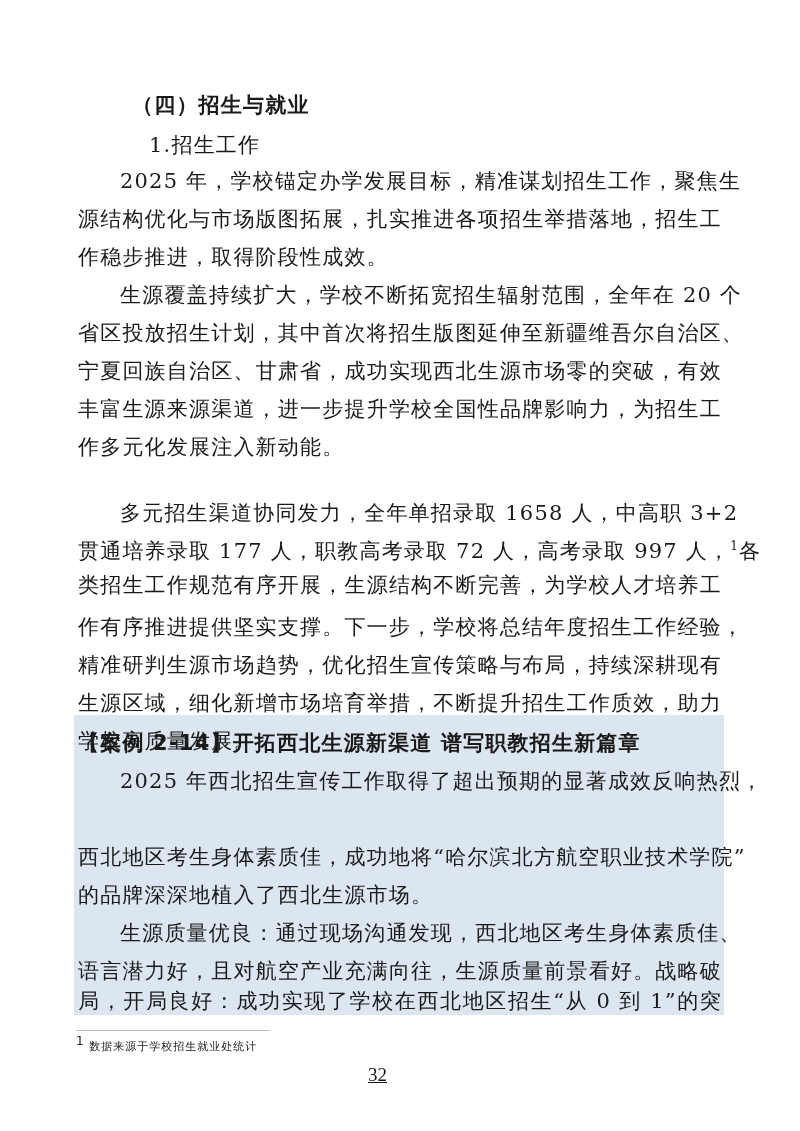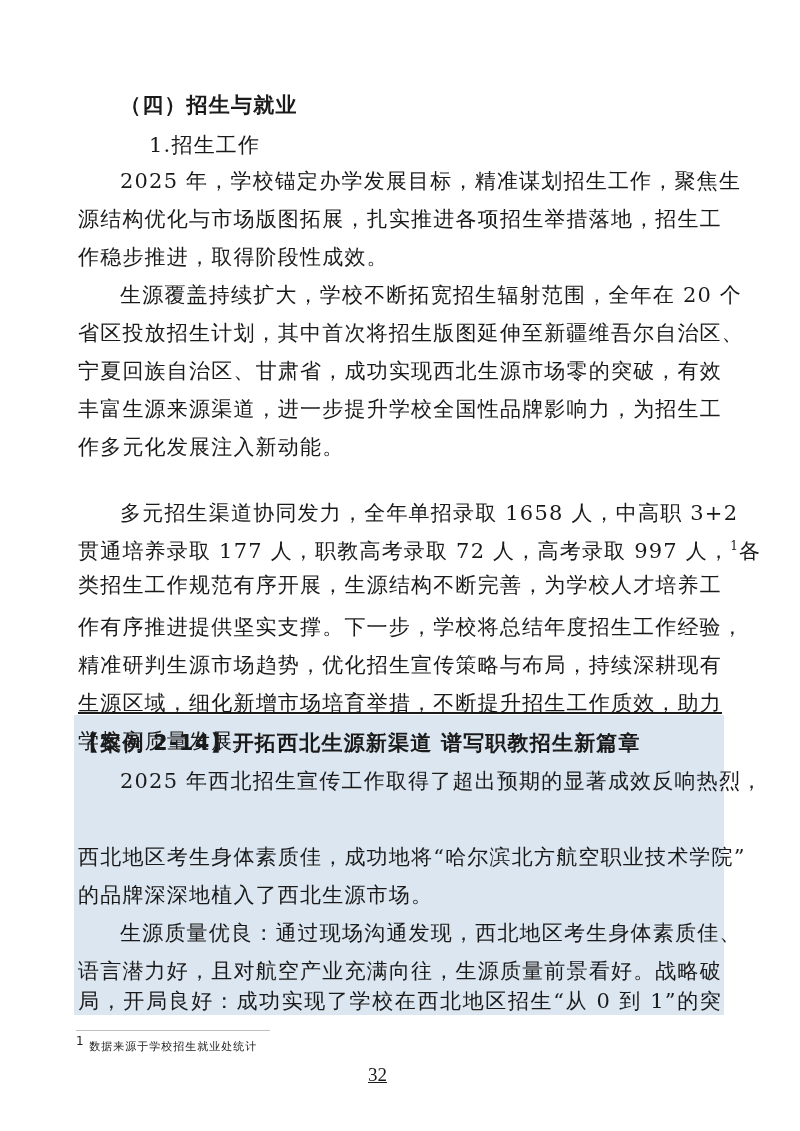--- a/index.html
+++ b/index.html
@@ -3,21 +3,21 @@
 <meta charset="utf-8">
 <style>
   html, body { margin: 0; padding: 0; background: #ffffff; }
   body { width: 800px; height: 1131px; position: relative; overflow: hidden;
          font-family: "DejaVu Serif", "Liberation Serif", serif; color: #1a1a1a; }
   .page { position: absolute; left: 0; top: 0; width: 800px; height: 1131px; }
   .line { position: absolute; left: 78px; width: 644px; font-size: 21px; line-height: 38px;
           white-space: nowrap; letter-spacing: 1.2px; }
   .indent { left: 120px; width: 602px; }
   .just { text-align: justify; text-align-last: justify; }
-  .heading { font-weight: bold; font-family: "DejaVu Sans", "Liberation Sans", sans-serif; }
+  .heading { font-weight: bold; font-family: "DejaVu Sans", "Liberation Sans", sans-serif; margin-left: 12px; }
   .case-box { position: absolute; left: 74px; top: 715px; width: 650px; height: 300px; background: #dce6f0; }
   .case-title { font-weight: bold; font-family: "DejaVu Sans", "Liberation Sans", sans-serif; }
   sup { font-size: 12px; vertical-align: super; line-height: 0; }
   .fn-rule { position: absolute; left: 76px; top: 1030px; width: 194px; height: 1px; background: #bfbfbf; }
   .footnote { position: absolute; left: 76px; top: 1039px; font-size: 11px; line-height: 16px;
               letter-spacing: 1px; font-family: "DejaVu Sans", "Liberation Sans", sans-serif; }
   .page-num { position: absolute; left: 368px; top: 1064px; font-size: 19px;
               font-family: "Liberation Serif", serif; text-decoration: underline; }
 </style>
 </head>
@@ -36,21 +36,21 @@
   <div class="line just" style="top:314px;">省区投放招生计划，其中首次将招生版图延伸至新疆维吾尔自治区、</div>
   <div class="line just" style="top:352px;">宁夏回族自治区、甘肃省，成功实现西北生源市场零的突破，有效</div>
   <div class="line just" style="top:390px;">丰富生源来源渠道，进一步提升学校全国性品牌影响力，为招生工</div>
   <div class="line" style="top:428px;">作多元化发展注入新动能。</div>
 
   <div class="line indent just" style="top:494px;">多元招生渠道协同发力，全年单招录取 1658 人，中高职 3+2</div>
   <div class="line" style="top:532px;"><span>贯通培养录取 177 人，职教高考录取 72 人，高考录取 997 人，</span><sup>1</sup><span>各</span></div>
   <div class="line just" style="top:566px;">类招生工作规范有序开展，生源结构不断完善，为学校人才培养工</div>
   <div class="line just" style="top:608px;">作有序推进提供坚实支撑。下一步，学校将总结年度招生工作经验，</div>
   <div class="line just" style="top:646px;">精准研判生源市场趋势，优化招生宣传策略与布局，持续深耕现有</div>
-  <div class="line just" style="top:684px;text-decoration:underline;">生源区域，细化新增市场培育举措，不断提升招生工作质效，助力</div>
+  <div class="line just" style="top:684px;">生源区域，细化新增市场培育举措，不断提升招生工作质效，助力</div>
   <div class="line" style="top:722px; z-index:2;">学校高质量发展。</div>
 
   <div class="case-box"></div>
 
   <div class="line case-title" style="left:78px; top:724px; z-index:2;">【案例 2-14】开拓西北生源新渠道 谱写职教招生新篇章</div>
   <div class="line indent just" style="top:762px;">2025 年西北招生宣传工作取得了超出预期的显著成效反响热烈，</div>
   <div class="line just" style="top:838px;">西北地区考生身体素质佳，成功地将“哈尔滨北方航空职业技术学院”</div>
   <div class="line" style="top:876px;">的品牌深深地植入了西北生源市场。</div>
   <div class="line indent just" style="top:914px;">生源质量优良：通过现场沟通发现，西北地区考生身体素质佳、</div>
   <div class="line just" style="top:952px;">语言潜力好，且对航空产业充满向往，生源质量前景看好。战略破</div>

